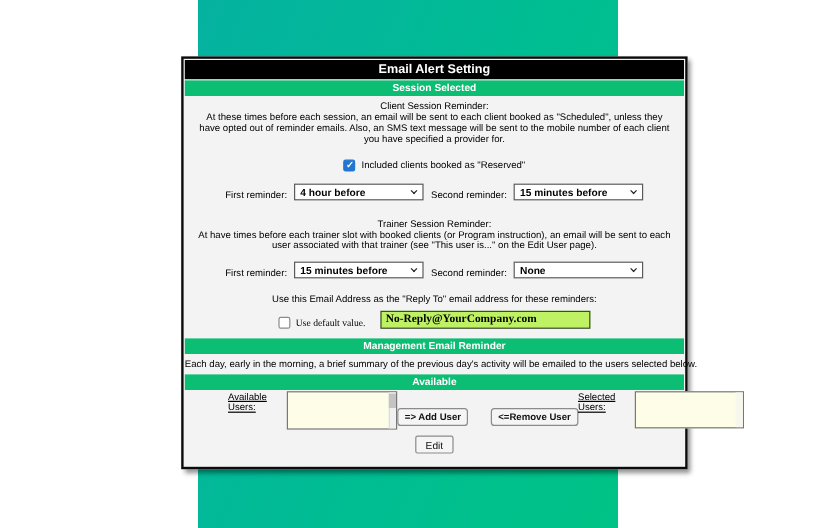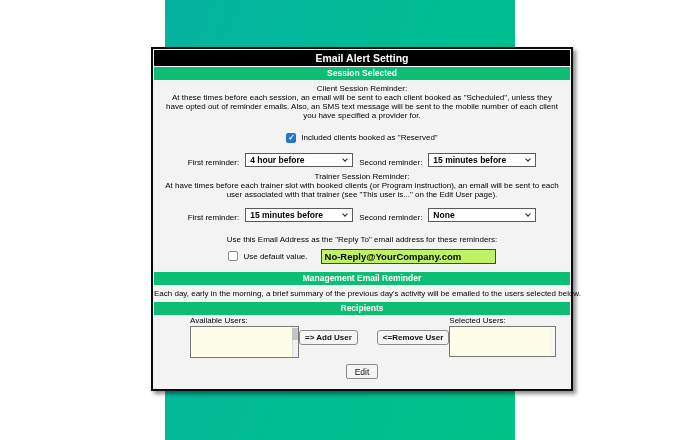--- a/index.html
+++ b/index.html
@@ -20,21 +20,21 @@
   }
   .title-bar {
     height:16px; line-height:16px; background:#000; color:#fff;
     font-size:10.5px; font-weight:bold;
   }
   .section-bar {
     height:13px; line-height:13px; background:#0cbd74; color:#fff;
     font-size:8.5px; font-weight:bold; margin-top:1px;
   }
   .heading { margin-top:4px; font-size:8px; }
-  .heading.trainer { margin-top:5px; }
+  .heading.trainer { margin-top:15px; }
   .para { width:398px; margin:1px auto 0; font-size:8px; line-height:1.12; }
   .checkbox-row { margin-top:12px; display:flex; justify-content:center; align-items:center; gap:5px; height:10px; font-size:8px; }
   .checkbox {
     width:10px; height:10px; border:1px solid #8a8a8a; border-radius:2px;
     background:#fff; position:relative; flex:none;
   }
   .checkbox[data-checked="true"] { background:#2176d2; border-color:#2176d2; }
   .checkbox[data-checked="true"]::after {
     content:"\2713"; color:#fff; font-size:8px; font-weight:bold;
     position:absolute; left:1px; top:-0.5px; line-height:10px;
@@ -46,34 +46,34 @@
     width:108px; height:14px; background:#fff; border:1px solid #5a5a5a;
     display:flex; align-items:center; justify-content:space-between;
     padding:0 5px 0 4px; cursor:default;
   }
   .select-value { font-size:8.5px; font-weight:bold; white-space:nowrap; overflow:hidden; }
   .chevron {
     width:4px; height:4px; border-right:1.2px solid #222; border-bottom:1.2px solid #222;
     transform:rotate(45deg); margin-top:-2px; flex:none;
   }
   .reply-heading { margin-top:13px; font-size:8px; }
-  .reply-row { margin-top:5px; display:flex; justify-content:center; align-items:center; gap:5px; font-size:8px; }
+  .reply-row { margin-top:5px; display:flex; justify-content:center; align-items:flex-end; gap:5px; font-size:8px;font-family:Liberation Serif, serif; }
   .email-input {
     width:175px; height:15px; border:1px solid #444; background:#bef264;
     font-family:inherit; font-size:9.5px; font-weight:bold; padding:0 3px;
     margin-left:8px;
   }
   .bar-mgmt { margin-top:8px; }
   .mgmt-text { margin-top:4px; font-size:8px; white-space:nowrap; }
   .bar-recip { margin-top:4px; }
   .recipients-row {
     display:flex; justify-content:space-between; align-items:flex-start;
     padding:1px 36px 0 36px; text-align:left;
   }
-  .user-col { display:flex; flex-direction:column; }
+  .user-col { display:flex; flex-direction:row;text-decoration:underline; }
   .col-label { font-size:8px; margin-bottom:1px; }
   .listbox {
     width:109px; height:32px; background:#fdfde8; border:1px solid #777;
     position:relative;
   }
   .user-col.right .listbox { width:107px; height:31px; }
   .scroll-track {
     position:absolute; right:0; top:0; bottom:0; width:6px;
     background:#f1f1f1; border-left:1px solid #ddd;
   }
@@ -144,21 +144,21 @@
 
   <div class="reply-row">
     <span class="checkbox" data-checked="false"></span>
     <span>Use default value.</span>
     <input class="email-input" type="text" value="No-Reply@YourCompany.com" style="">
   </div>
 
   <div class="section-bar bar-mgmt">Management Email Reminder</div>
   <div class="mgmt-text">Each day, early in the morning, a brief summary of the previous day's activity will be emailed to the users selected below.</div>
 
-  <div class="section-bar bar-recip">Recipients</div>
+  <div class="section-bar bar-recip">Available</div>
 
   <div class="recipients-row">
     <div class="user-col left">
       <span class="col-label">Available Users:</span>
       <div class="listbox">
         <div class="scroll-track">
           <div class="scroll-thumb"></div>
         </div>
       </div>
     </div>

